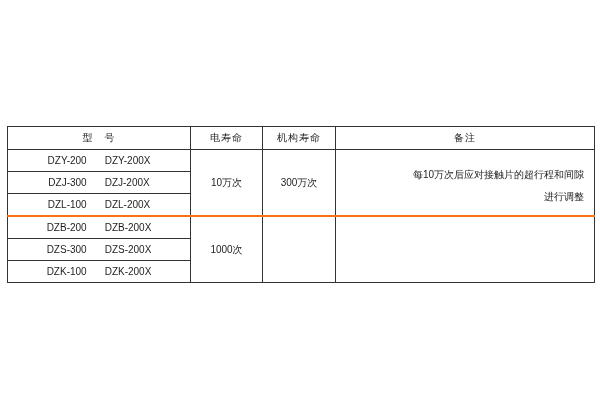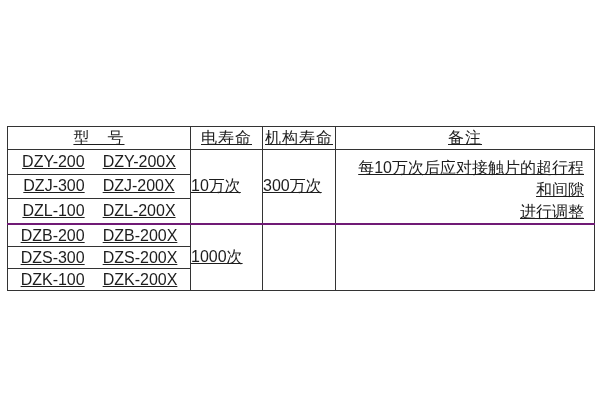--- a/index.html
+++ b/index.html
@@ -19,52 +19,52 @@
   }
   .table-wrap {
     position: absolute;
     left: 7px;
     top: 126px;
   }
   table.spec {
     border-collapse: collapse;
     table-layout: fixed;
     width: 587px;
-    font-size: 16px;
+    font-size: 10px;
     color: #1d1d1d;
-    text-decoration: underline;
   }
   table.spec th,
   table.spec td {
     border: 1px solid #333333;
     padding: 0;
     font-weight: normal;
     background: #ffffff;
   }
   tr.header-row th {
     height: 22px;
     text-align: center;
     vertical-align: middle;
     letter-spacing: 1px;
   }
   tr.data-row td {
     height: 21px;
     vertical-align: middle;
   }
   
   tr.group-start td {
-    border-top: 2px solid #701a75;
+    border-top: 2px solid #f97316;
   }
   .model-pair {
     display: flex;
     justify-content: center;
     align-items: flex-start;
     gap: 18px;
   }
   td.life-cell {
+    text-align: center;
     vertical-align: middle;
   }
   td.remarks-cell {
     vertical-align: top;
     text-align: right;
   }
   .remarks-inner {
     padding: 7px 10px 0 12px;
     line-height: 22px;
   }

